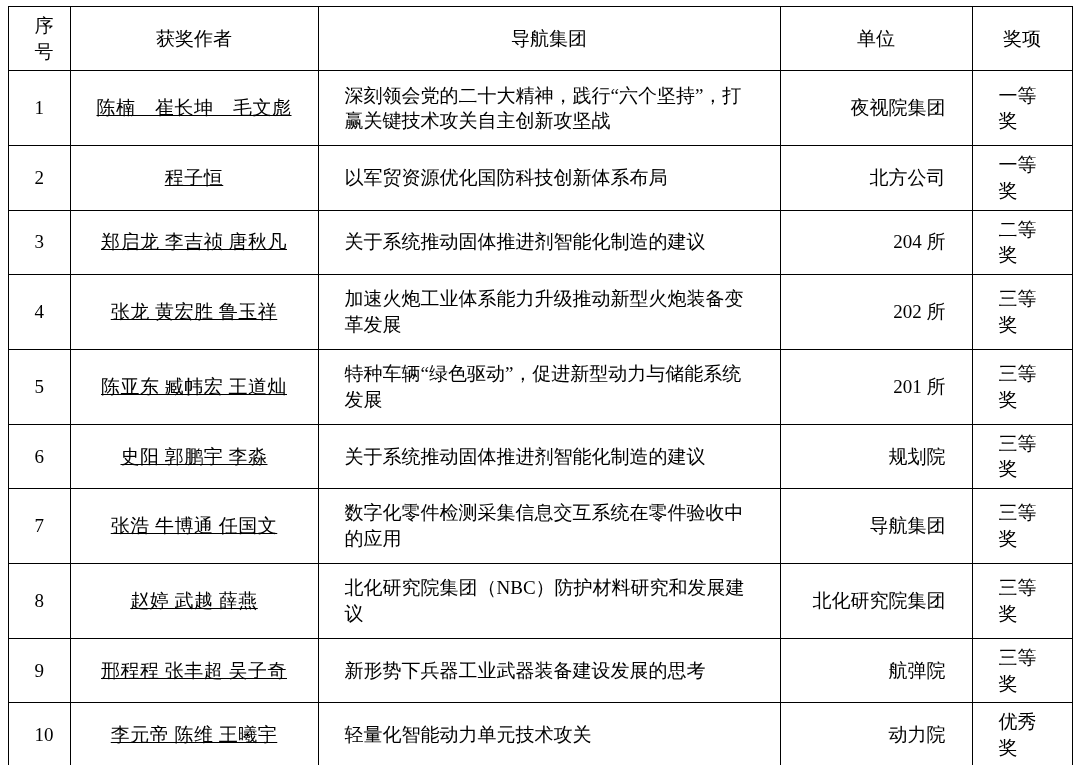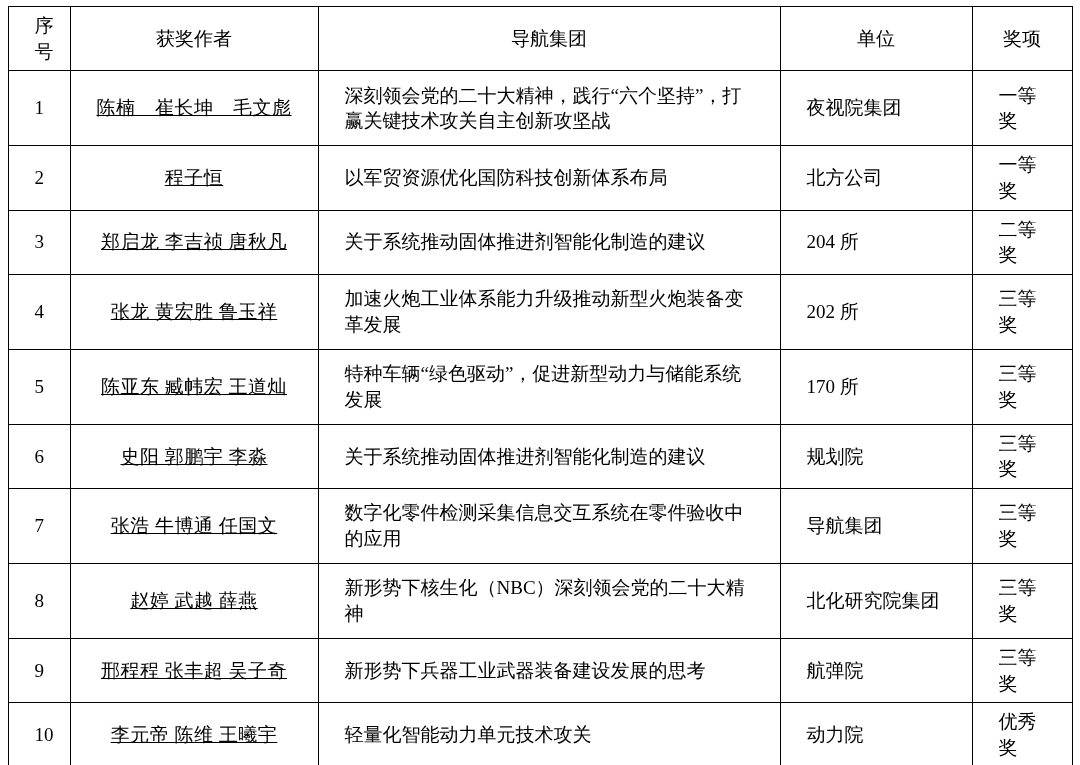--- a/index.html
+++ b/index.html
@@ -46,21 +46,21 @@
     text-align: center;
     height: 50px;
     font-size: 20px;
   }
   tbody td {
     height: 48px;
   }
   td.idx { text-align: center; }
   td.author { text-align: center; letter-spacing: 0.5px; text-decoration: underline; }
   td.title { text-align: left; }
-  td.unit { text-align: left; }
+  td.unit { text-align: right; }
   td.award { text-align: left; }
   
   tr.two-line td { height: 62px; }
 </style>
 </head>
 <body>
 
 <div class="sheet">
   <table class="award-table">
     <colgroup>
@@ -105,41 +105,41 @@
         <td class="idx">4</td>
         <td class="author">张龙 黄宏胜 鲁玉祥</td>
         <td class="title">加速火炮工业体系能力升级推动新型火炮装备变革发展</td>
         <td class="unit">202 所</td>
         <td class="award">三等奖</td>
       </tr>
       <tr class="two-line">
         <td class="idx">5</td>
         <td class="author">陈亚东 臧帏宏 王道灿</td>
         <td class="title">特种车辆“绿色驱动”，促进新型动力与储能系统发展</td>
-        <td class="unit">170 所</td>
+        <td class="unit">201 所</td>
         <td class="award">三等奖</td>
       </tr>
       <tr>
         <td class="idx">6</td>
         <td class="author">史阳 郭鹏宇 李淼</td>
         <td class="title">关于系统推动固体推进剂智能化制造的建议</td>
         <td class="unit">规划院</td>
         <td class="award">三等奖</td>
       </tr>
       <tr class="two-line">
         <td class="idx">7</td>
         <td class="author">张浩 牛博通 任国文</td>
         <td class="title">数字化零件检测采集信息交互系统在零件验收中的应用</td>
         <td class="unit">导航集团</td>
         <td class="award">三等奖</td>
       </tr>
       <tr class="two-line">
         <td class="idx">8</td>
         <td class="author">赵婷 武越 薛燕</td>
-        <td class="title">新形势下核生化（NBC）深刻领会党的二十大精神</td>
+        <td class="title">北化研究院集团（NBC）防护材料研究和发展建议</td>
         <td class="unit">北化研究院集团</td>
         <td class="award">三等奖</td>
       </tr>
       <tr>
         <td class="idx">9</td>
         <td class="author">邢程程 张丰超 吴子奇</td>
         <td class="title">新形势下兵器工业武器装备建设发展的思考</td>
         <td class="unit">航弹院</td>
         <td class="award">三等奖</td>
       </tr>

